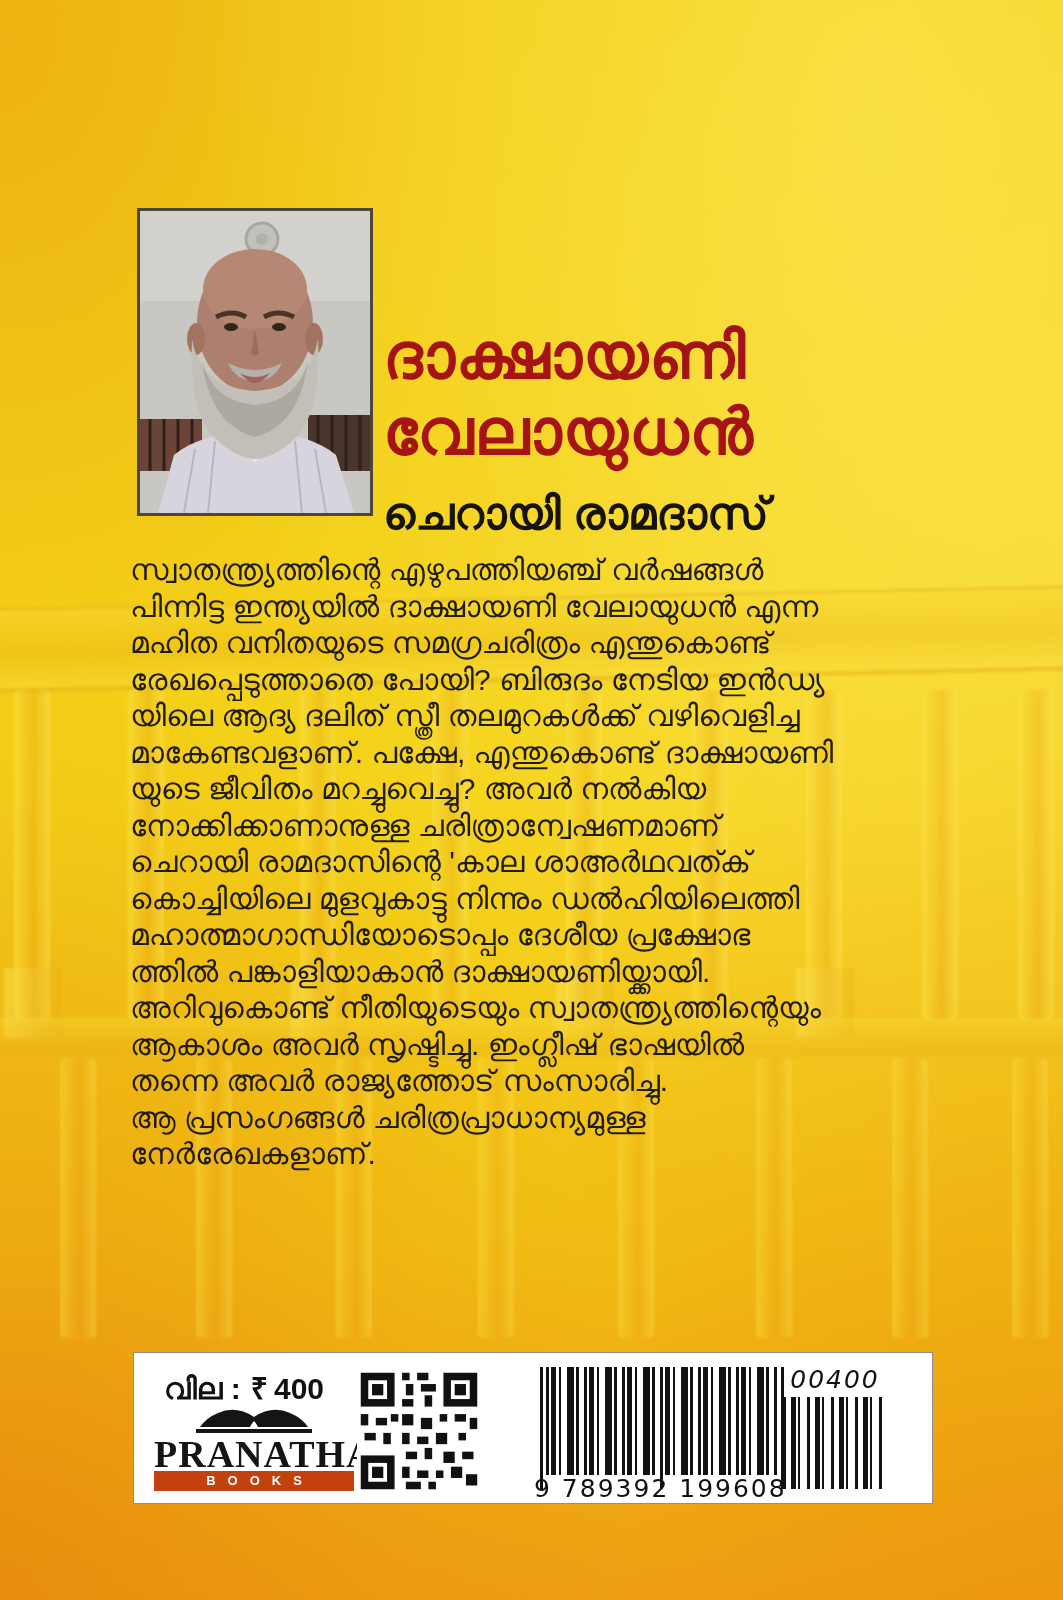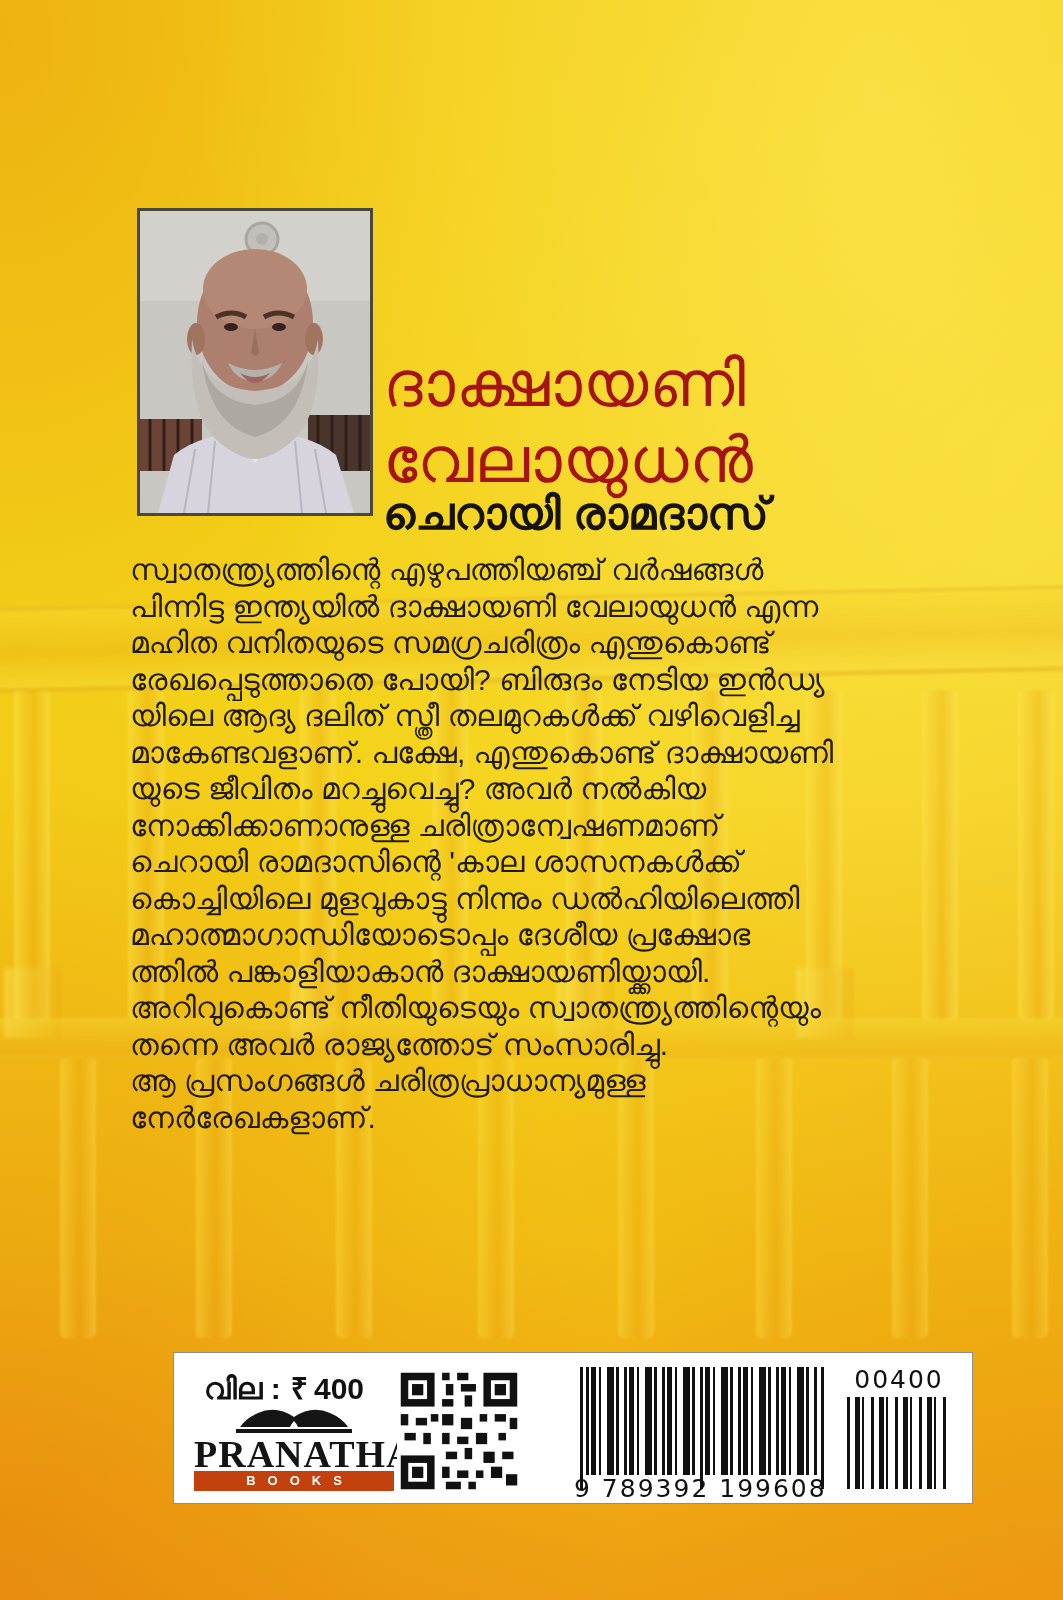--- a/index.html
+++ b/index.html
@@ -52,44 +52,43 @@
   
   .photo {
     position: absolute; left: 137px; top: 208px; width: 236px; height: 308px;
     border: 3px solid #4c473b; background: #c9c8c4; overflow: hidden;
   }
   .photo svg { display: block; }
 
   
   .title-line {
     position: absolute; left: 383px;
-    font-weight: normal; color: #a61315;
+    font-weight: bold; color: #a61315;
     font-size: 64px; line-height: 72px; letter-spacing: 1px;
     white-space: nowrap;
-    margin-top: 28px;
   }
   .title-1 { top: 320px; }
   .title-2 { top: 396px; }
   .author-name {
     position: absolute; left: 383px; top: 468px;
     font-weight: bold; color: #15130b;
     font-size: 45px; white-space: nowrap; margin-top: 20px;
   }
 
   
   .blurb {
     position: absolute; left: 130px; top: 552px; width: 700px;
     color: #201d10; font-size: 30px; line-height: 36.5px;
   }
   .blurb-line { white-space: nowrap; }
 
   
   .footer-bar {
     position: absolute; left: 133px; top: 1352px; width: 800px; height: 152px;
-    background: #ffffff; border: 1px solid #8e8e8e; margin-left: 40px;
+    background: #ffffff; border: 1px solid #8e8e8e;
   }
   .price {
     position: absolute; left: 30px; top: 14px;
     color: #111; font-weight: bold; font-size: 30px; white-space: nowrap;
   }
   .price .rupee { margin: 0 6px 0 10px; }
 
   .publisher { position: absolute; left: 20px; top: 52px; width: 200px; text-align: center; }
   .publisher .book-icon { display: block; margin: 0 auto; }
   .publisher .pub-name {
@@ -113,21 +112,21 @@
       #111 30px 33px, #fff 33px 38px);
   }
   .guard { position: absolute; top: 0; width: 3px; height: 122px; background: #111; }
   .g1 { left: 6px; } .g2 { left: 126px; } .g3 { right: 6px; }
   .barcode-digits {
     position: absolute; left: 0; right: 0; bottom: 0;
     color: #111; font-family: "DejaVu Sans", sans-serif;
     font-size: 25px; text-align: left; letter-spacing: 2px; white-space: nowrap;
   }
 
-  .barcode-addon { position: absolute; left: 669px; top: 14px; width: 112px; height: 136px; }
+  .barcode-addon { position: absolute; left: 645px; top: 14px; width: 112px; height: 136px; font-style: italic; }
   .addon-code {
     color: #111; font-family: "DejaVu Sans", sans-serif;
     font-size: 25px; text-align: center; letter-spacing: 2px; line-height: 26px;
   }
   .addon-bars {
     position: absolute; left: 4px; right: 4px; top: 30px; height: 92px;
     background: repeating-linear-gradient(90deg,
       #111 0 3px, #fff 3px 8px, #111 8px 13px, #fff 13px 15px,
       #111 15px 17px, #fff 17px 24px);
   }
@@ -219,25 +218,26 @@
 
   <div class="blurb">
     <div class="blurb-line">സ്വാതന്ത്ര്യത്തിന്റെ എഴുപത്തിയഞ്ച് വർഷങ്ങൾ</div>
     <div class="blurb-line">പിന്നിട്ട ഇന്ത്യയിൽ ദാക്ഷായണി വേലായുധൻ എന്ന</div>
     <div class="blurb-line">മഹിത വനിതയുടെ സമഗ്രചരിത്രം എന്തുകൊണ്ട്</div>
     <div class="blurb-line">രേഖപ്പെടുത്താതെ പോയി? ബിരുദം നേടിയ ഇൻഡ്യ</div>
     <div class="blurb-line">യിലെ ആദ്യ ദലിത് സ്ത്രീ തലമുറകൾക്ക് വഴിവെളിച്ച</div>
     <div class="blurb-line">മാകേണ്ടവളാണ്. പക്ഷേ, എന്തുകൊണ്ട് ദാക്ഷായണി</div>
     <div class="blurb-line">യുടെ ജീവിതം മറച്ചുവെച്ചു? അവർ നൽകിയ</div>
     <div class="blurb-line">നോക്കിക്കാണാനുള്ള ചരിത്രാന്വേഷണമാണ്</div>
-    <div class="blurb-line">ചെറായി രാമദാസിന്റെ 'കാല ശാസനകൾക്ക്</div>
+    <div class="blurb-line">ചെറായി രാമദാസിന്റെ 'കാല ശാഅർഥവത്ക്</div>
     <div class="blurb-line">കൊച്ചിയിലെ മുളവുകാട്ടു നിന്നും ഡൽഹിയിലെത്തി</div>
     <div class="blurb-line">മഹാത്മാഗാന്ധിയോടൊപ്പം ദേശീയ പ്രക്ഷോഭ</div>
     <div class="blurb-line">ത്തിൽ പങ്കാളിയാകാൻ ദാക്ഷായണിയ്ക്കായി.</div>
     <div class="blurb-line">അറിവുകൊണ്ട് നീതിയുടെയും സ്വാതന്ത്ര്യത്തിന്റെയും</div>
+    <div class="blurb-line">ആകാശം അവർ സൃഷ്ടിച്ചു. ഇംഗ്ലീഷ് ഭാഷയിൽ</div>
     <div class="blurb-line">തന്നെ അവർ രാജ്യത്തോട് സംസാരിച്ചു.</div>
     <div class="blurb-line">ആ പ്രസംഗങ്ങൾ ചരിത്രപ്രാധാന്യമുള്ള</div>
     <div class="blurb-line">നേർരേഖകളാണ്.</div>
   </div>
 
   <div class="footer-bar">
 
     <div class="price">
       <span>വില :</span><span class="rupee">₹</span><span>400</span>
     </div>

